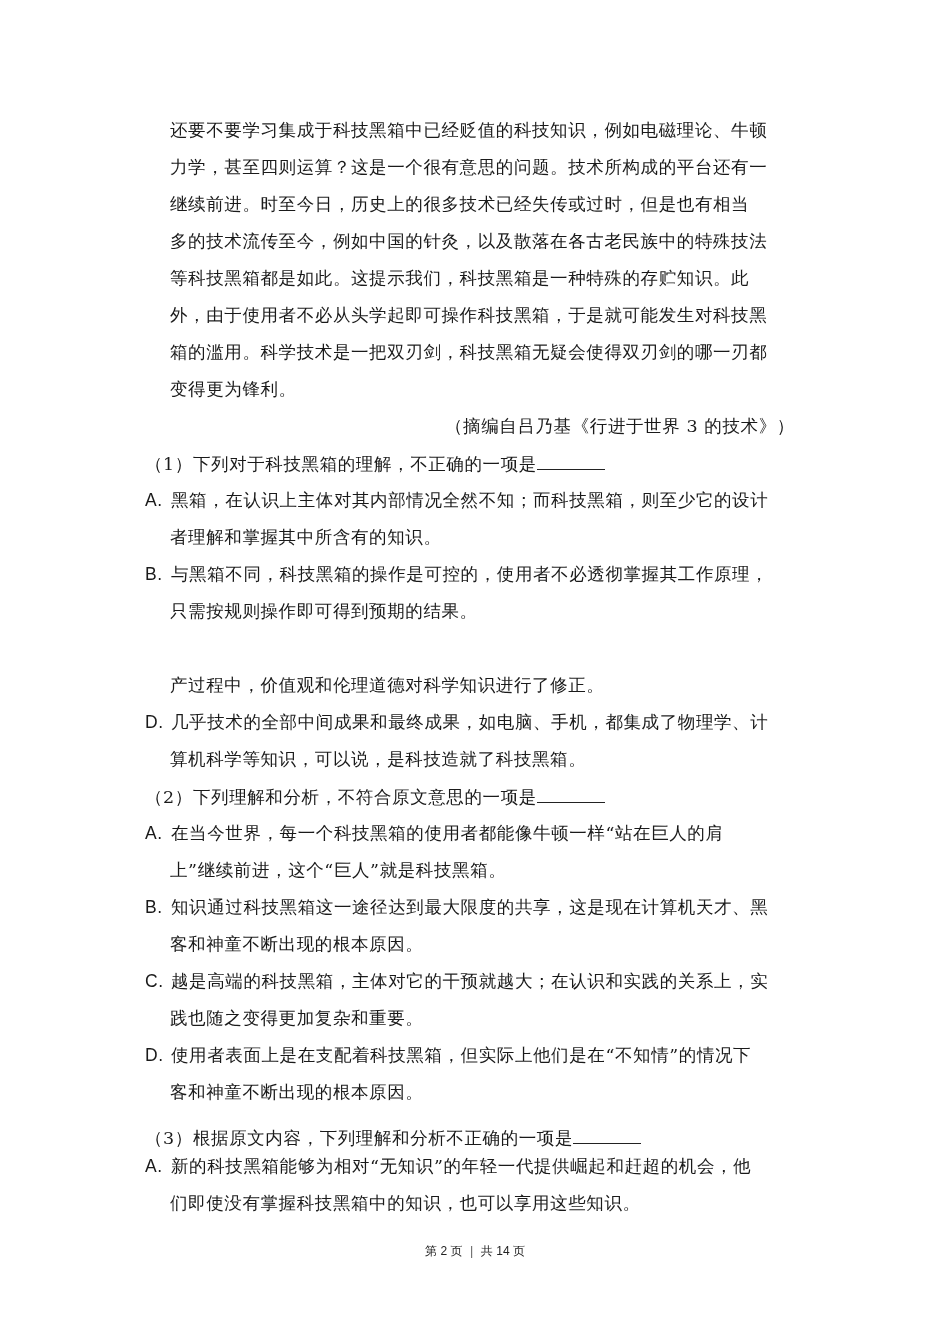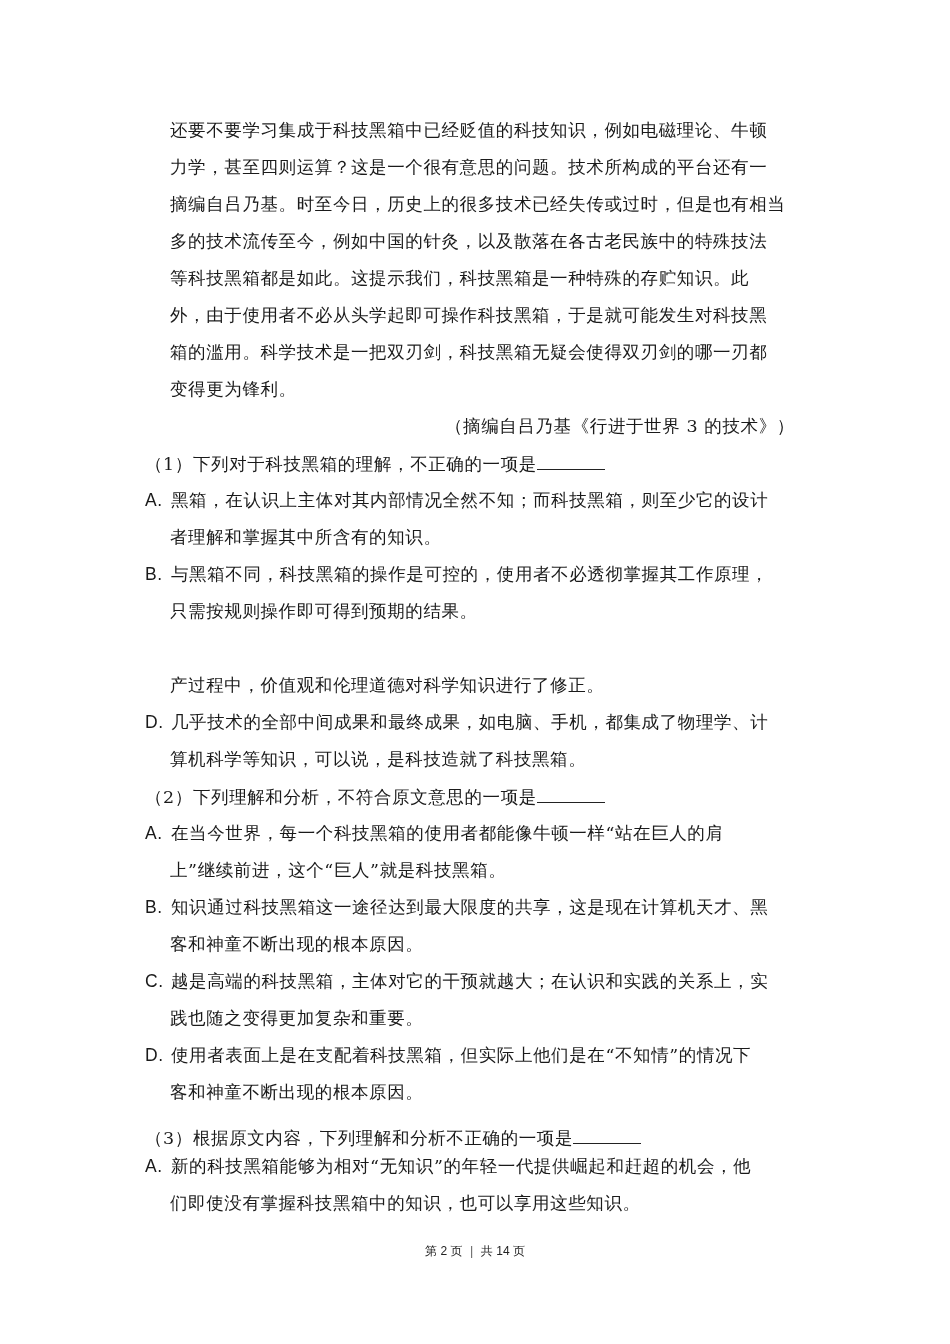--- a/index.html
+++ b/index.html
@@ -12,21 +12,21 @@
   .footer { position: absolute; top: 1243px; left: 0; width: 950px; text-align: center;
             font-family: "Liberation Sans", "DejaVu Sans", sans-serif; font-size: 12px; color: #222; }
 </style>
 </head>
 <body>
 
 <div class="page">
 
   <div class="line" style="left:170px; top:118px;">还要不要学习集成于科技黑箱中已经贬值的科技知识，例如电磁理论、牛顿</div>
   <div class="line" style="left:170px; top:155px;">力学，甚至四则运算？这是一个很有意思的问题。技术所构成的平台还有一</div>
-  <div class="line" style="left:170px; top:192px;">摘编自吕乃基。时至今日，历史上的很多技术已经失传或过时，但是也有相当</div>
+  <div class="line" style="left:170px; top:192px;">继续前进。时至今日，历史上的很多技术已经失传或过时，但是也有相当</div>
   <div class="line" style="left:170px; top:229px;">多的技术流传至今，例如中国的针灸，以及散落在各古老民族中的特殊技法</div>
   <div class="line" style="left:170px; top:266px;">等科技黑箱都是如此。这提示我们，科技黑箱是一种特殊的存贮知识。此</div>
   <div class="line" style="left:170px; top:303px;">外，由于使用者不必从头学起即可操作科技黑箱，于是就可能发生对科技黑</div>
   <div class="line" style="left:170px; top:340px;">箱的滥用。科学技术是一把双刃剑，科技黑箱无疑会使得双刃剑的哪一刃都</div>
   <div class="line" style="left:170px; top:377px;">变得更为锋利。</div>
   <div class="line" style="left:445px; top:414px;">（摘编自吕乃基《行进于世界 3 的技术》）</div>
 
   <div class="line" style="left:145px; top:451px;">
     <span>（1）下列对于科技黑箱的理解，不正确的一项是</span><span class="blank"></span>
   </div>

